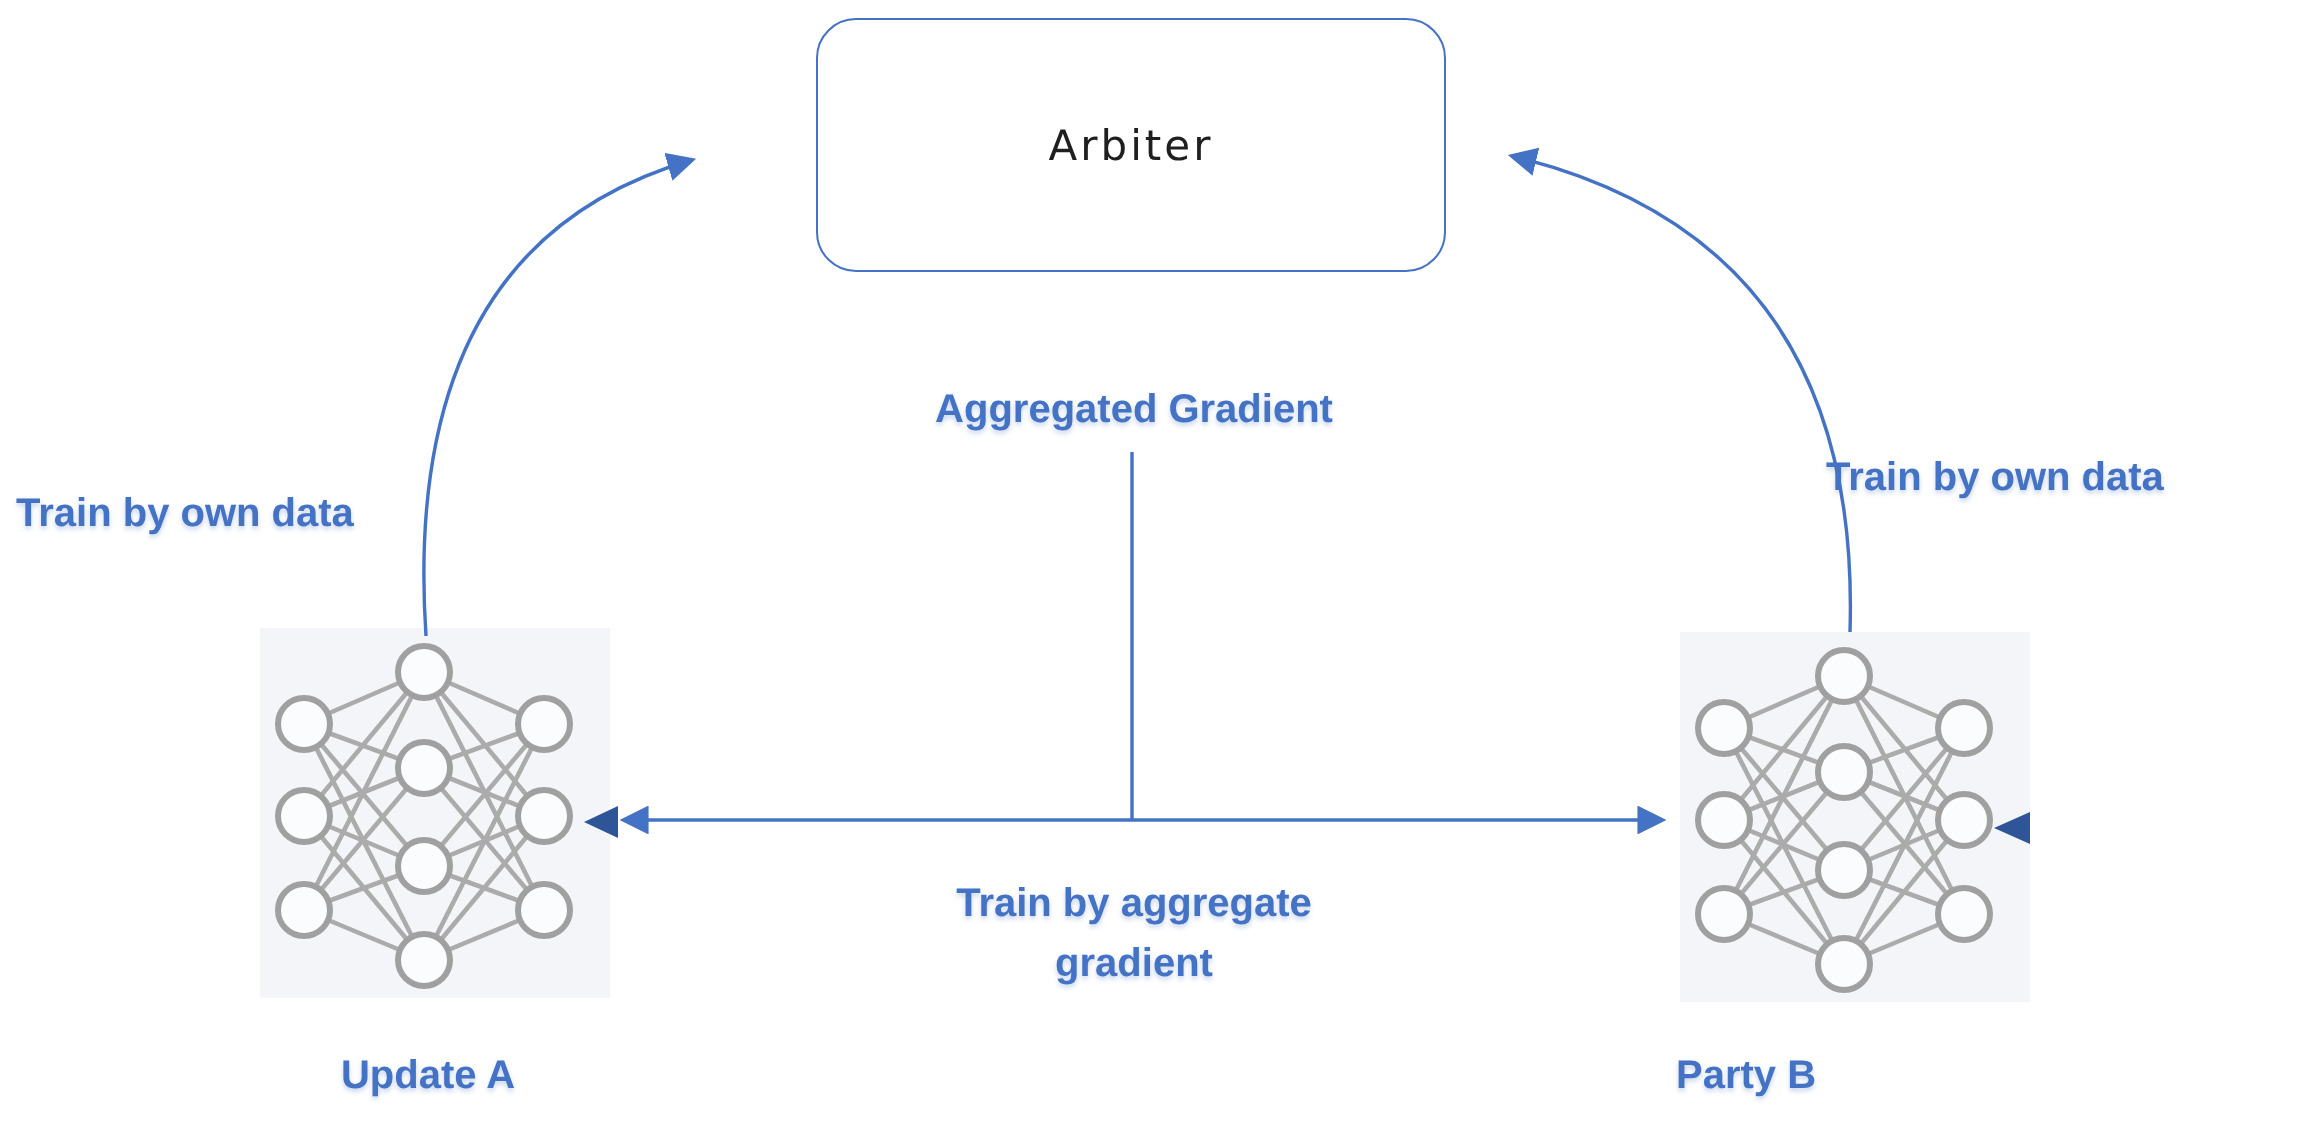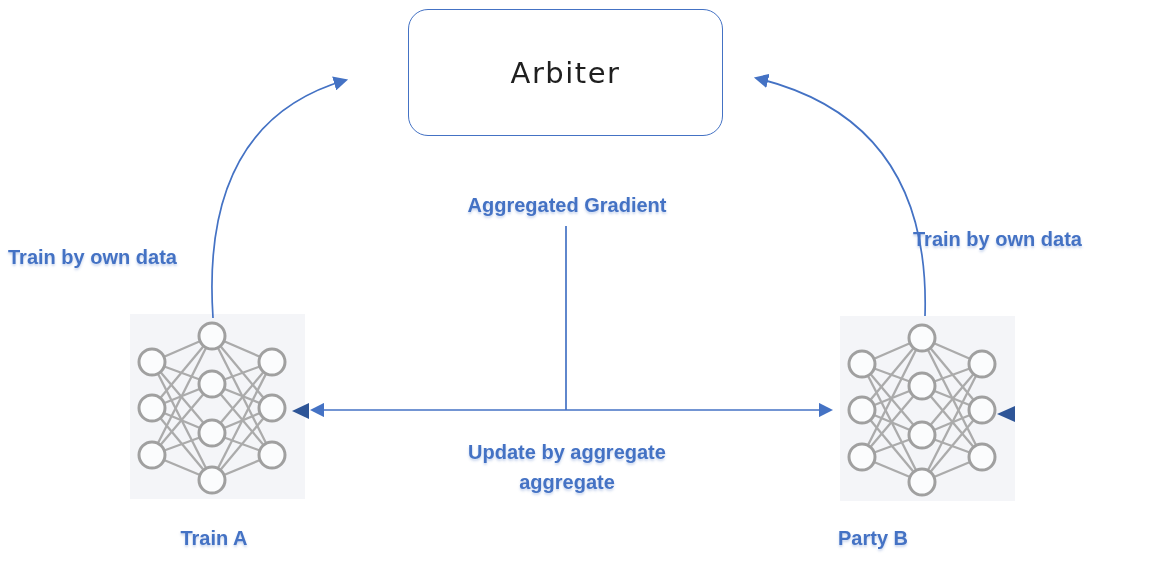--- a/index.html
+++ b/index.html
@@ -18,21 +18,21 @@
   .arrow-line{stroke:var(--accent);stroke-width:1.7;fill:none;}
   .arrowhead{fill:var(--accent);}
   .dark-arrowhead{fill:var(--dark-blue);}
   .arbiter-box{
     position:absolute;left:408px;top:9px;width:313px;height:125px;
     border:1.6px solid var(--accent);border-radius:20px;background:#ffffff;
     display:flex;align-items:center;justify-content:center;z-index:1;
   }
   .arbiter-text{
     font-family:"DejaVu Sans","Liberation Sans",sans-serif;
-    font-size:29px;font-weight:400;color:var(--arbiter-text);letter-spacing:1.5px;
+    font-size:21px;font-weight:400;color:var(--arbiter-text);letter-spacing:1.5px;
   }
   .blue-label{
     position:absolute;color:var(--accent);font-weight:700;font-size:20px;
     white-space:nowrap;z-index:3;
     text-shadow:0 1.5px 2.5px rgba(68,114,196,0.30);
   }
   .centered{transform:translateX(-50%);text-align:center;}
   .update-label{
     width:250px;white-space:normal;text-align:center;line-height:30px;
   }
@@ -60,21 +60,21 @@
     <polygon class="dark-arrowhead" points="997,414 1015,406 1015,422"></polygon>
   </svg>
 
   <div class="arbiter-box">
     <span class="arbiter-text">Arbiter</span>
   </div>
 
   <div class="blue-label centered" style="left:567px;top:194px;">Aggregated Gradient</div>
   <div class="blue-label" style="left:8px;top:246px;">Train by own data</div>
   <div class="blue-label" style="left:913px;top:228px;">Train by own data</div>
-  <div class="blue-label centered update-label" style="left:567px;top:437px;">Update by aggregate aggregate</div>
+  <div class="blue-label centered update-label" style="left:567px;top:437px;">Train by aggregate gradient</div>
 
   <svg class="net-icon party-a net" viewBox="0 0 175 185">
       <line x1="22" y1="48" x2="82" y2="22" stroke="#ABABAB" stroke-width="2.3"></line>
       <line x1="22" y1="48" x2="82" y2="70" stroke="#ABABAB" stroke-width="2.3"></line>
       <line x1="22" y1="48" x2="82" y2="119" stroke="#ABABAB" stroke-width="2.3"></line>
       <line x1="22" y1="48" x2="82" y2="166" stroke="#ABABAB" stroke-width="2.3"></line>
       <line x1="22" y1="94" x2="82" y2="22" stroke="#ABABAB" stroke-width="2.3"></line>
       <line x1="22" y1="94" x2="82" y2="70" stroke="#ABABAB" stroke-width="2.3"></line>
       <line x1="22" y1="94" x2="82" y2="119" stroke="#ABABAB" stroke-width="2.3"></line>
       <line x1="22" y1="94" x2="82" y2="166" stroke="#ABABAB" stroke-width="2.3"></line>
@@ -135,16 +135,16 @@
       <circle cx="22" cy="141" r="13" fill="#FBFCFD" stroke="#A0A0A0" stroke-width="3"></circle>
       <circle cx="82" cy="22" r="13" fill="#FBFCFD" stroke="#A0A0A0" stroke-width="3"></circle>
       <circle cx="82" cy="70" r="13" fill="#FBFCFD" stroke="#A0A0A0" stroke-width="3"></circle>
       <circle cx="82" cy="119" r="13" fill="#FBFCFD" stroke="#A0A0A0" stroke-width="3"></circle>
       <circle cx="82" cy="166" r="13" fill="#FBFCFD" stroke="#A0A0A0" stroke-width="3"></circle>
       <circle cx="142" cy="48" r="13" fill="#FBFCFD" stroke="#A0A0A0" stroke-width="3"></circle>
       <circle cx="142" cy="94" r="13" fill="#FBFCFD" stroke="#A0A0A0" stroke-width="3"></circle>
       <circle cx="142" cy="141" r="13" fill="#FBFCFD" stroke="#A0A0A0" stroke-width="3"></circle>
     </svg>
 
-  <div class="blue-label centered" style="left:214px;top:527px;">Train A</div>
+  <div class="blue-label centered" style="left:214px;top:527px;">Update A</div>
   <div class="blue-label centered" style="left:873px;top:527px;">Party B</div>
 
 </div>
 
 </body></html>

